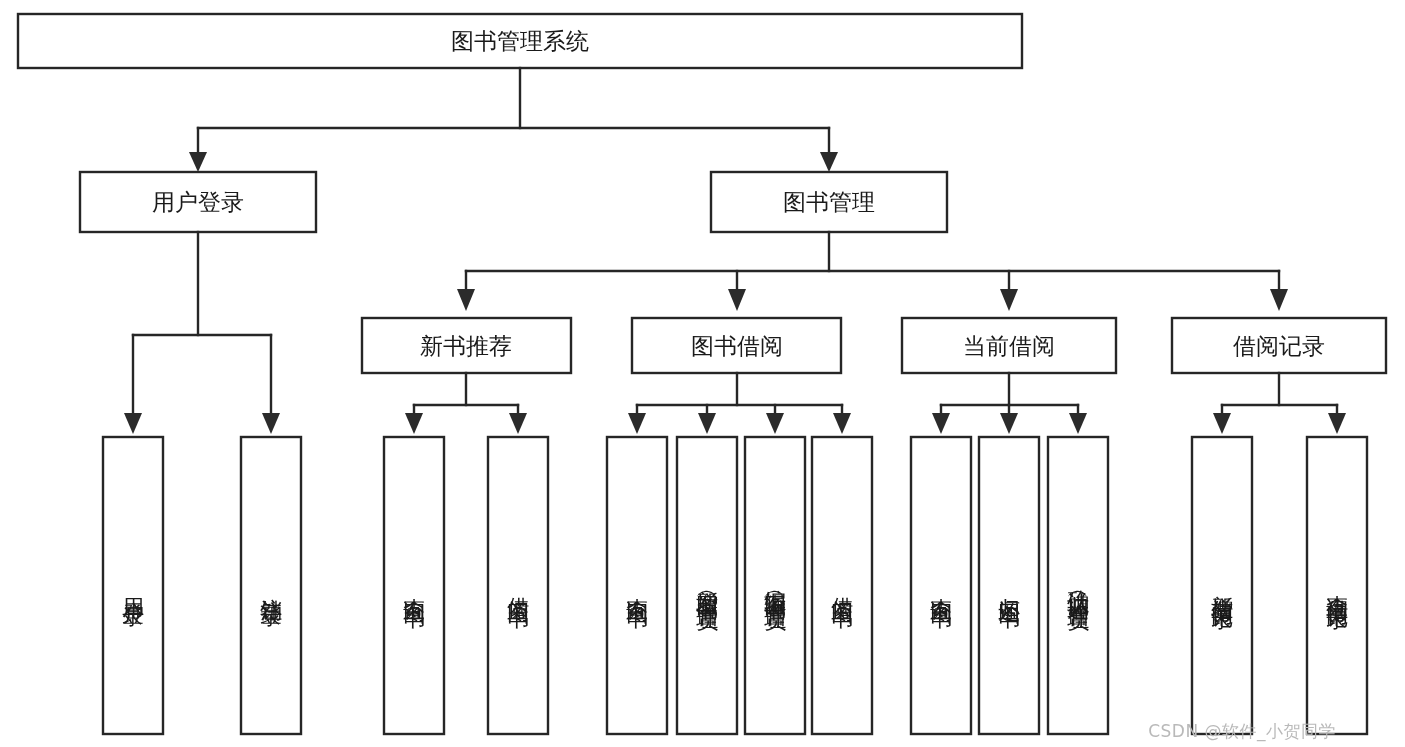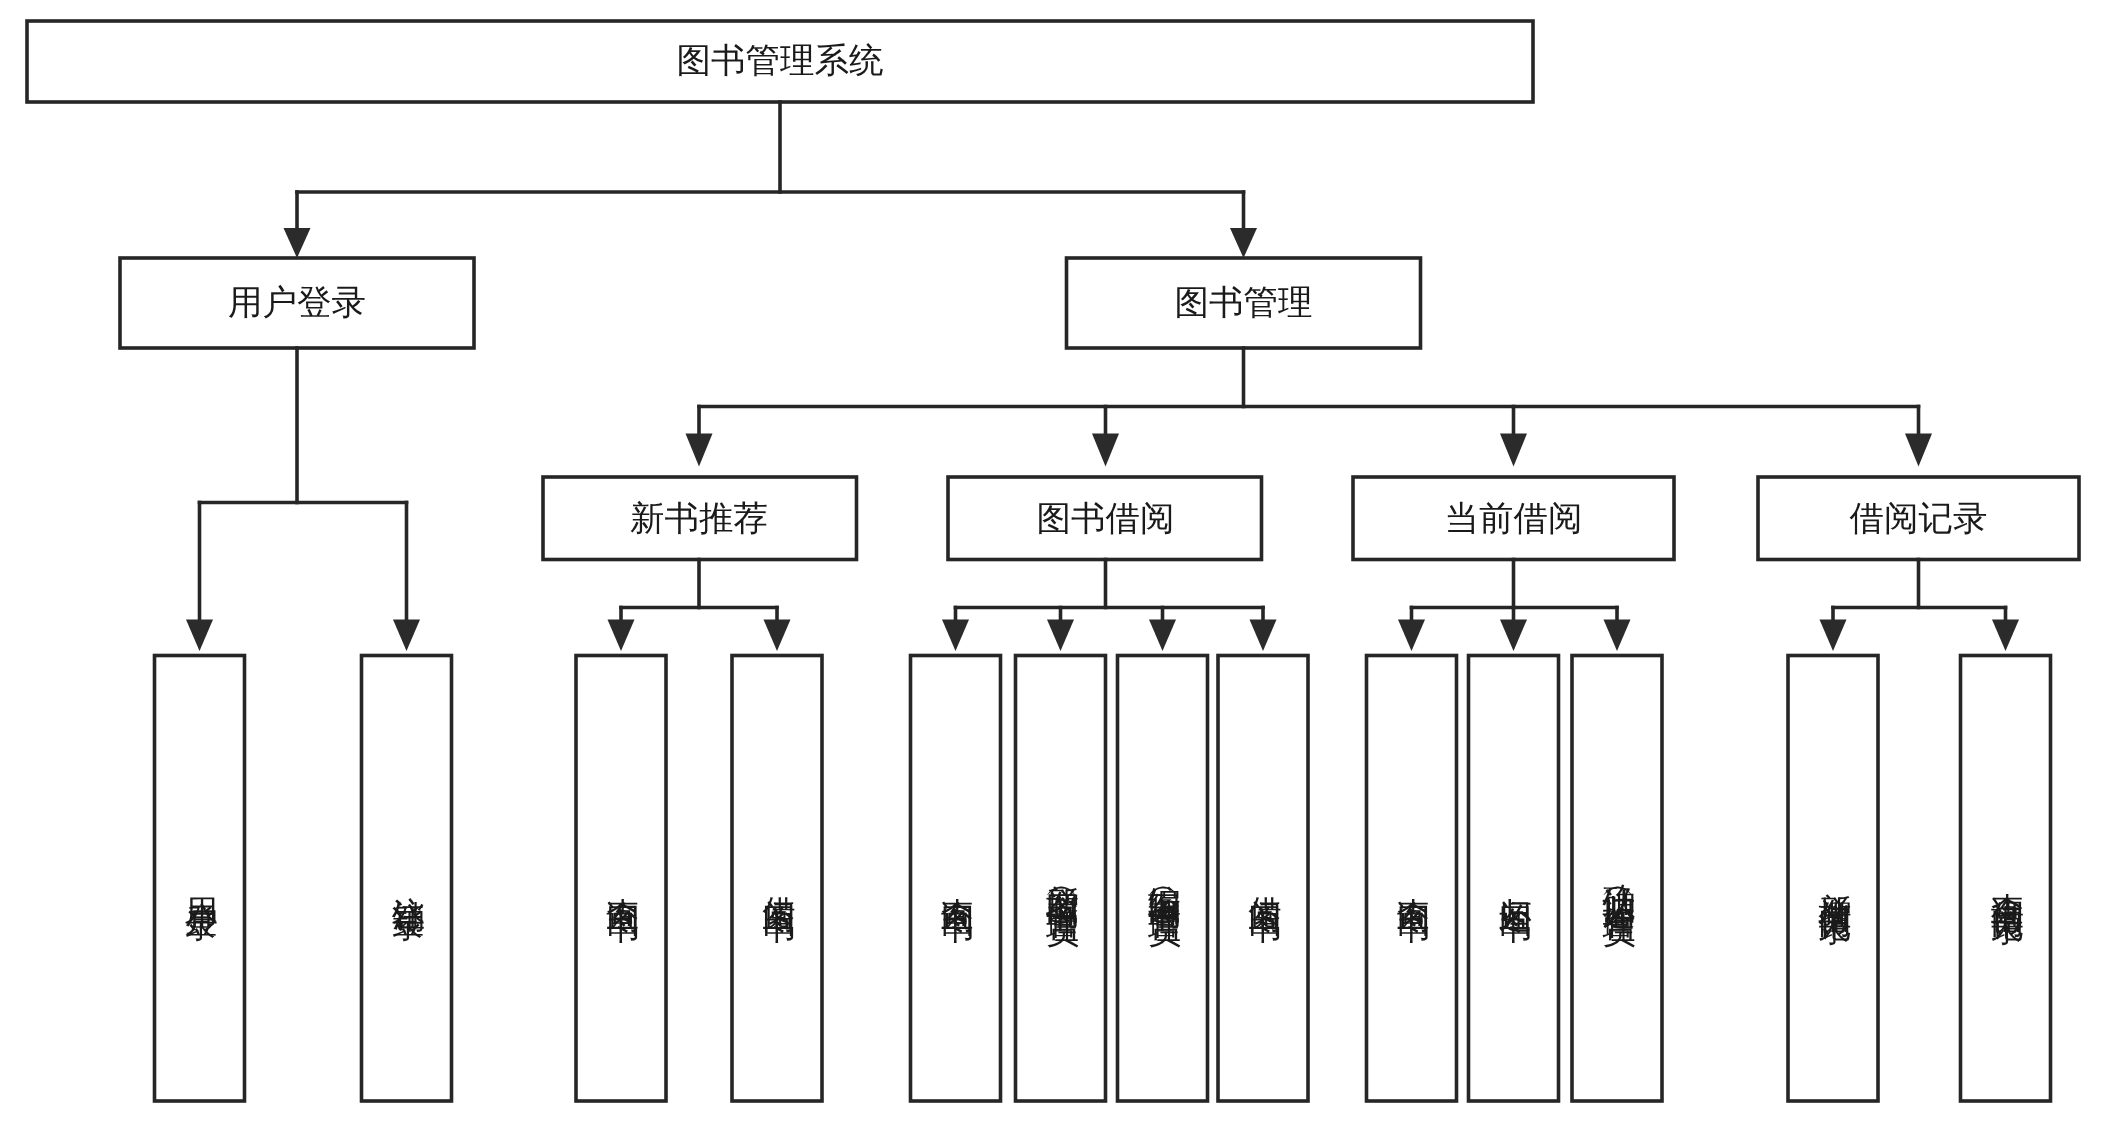--- a/index.html
+++ b/index.html
@@ -227,14 +227,15 @@
   <div class="vlabel" style="left:745px; top:437px; width:60px; height:297px;">编辑图书（管理员）</div>
   <div class="vlabel" style="left:812px; top:437px; width:60px; height:297px;">借阅图书</div>
 
   <div class="vlabel" style="left:911px; top:437px; width:60px; height:297px;">查询图书</div>
   <div class="vlabel" style="left:979px; top:437px; width:60px; height:297px;">归还图书</div>
   <div class="vlabel" style="left:1048px; top:437px; width:60px; height:297px;">确认归还（管理员）</div>
 
   <div class="vlabel" style="left:1192px; top:437px; width:60px; height:297px;">新增借阅记录</div>
   <div class="vlabel" style="left:1307px; top:437px; width:60px; height:297px;">查询借阅记录</div>
 
+  <div class="watermark">CSDN @软件_小贺同学</div>
 
 </div>
 
 </body></html>

